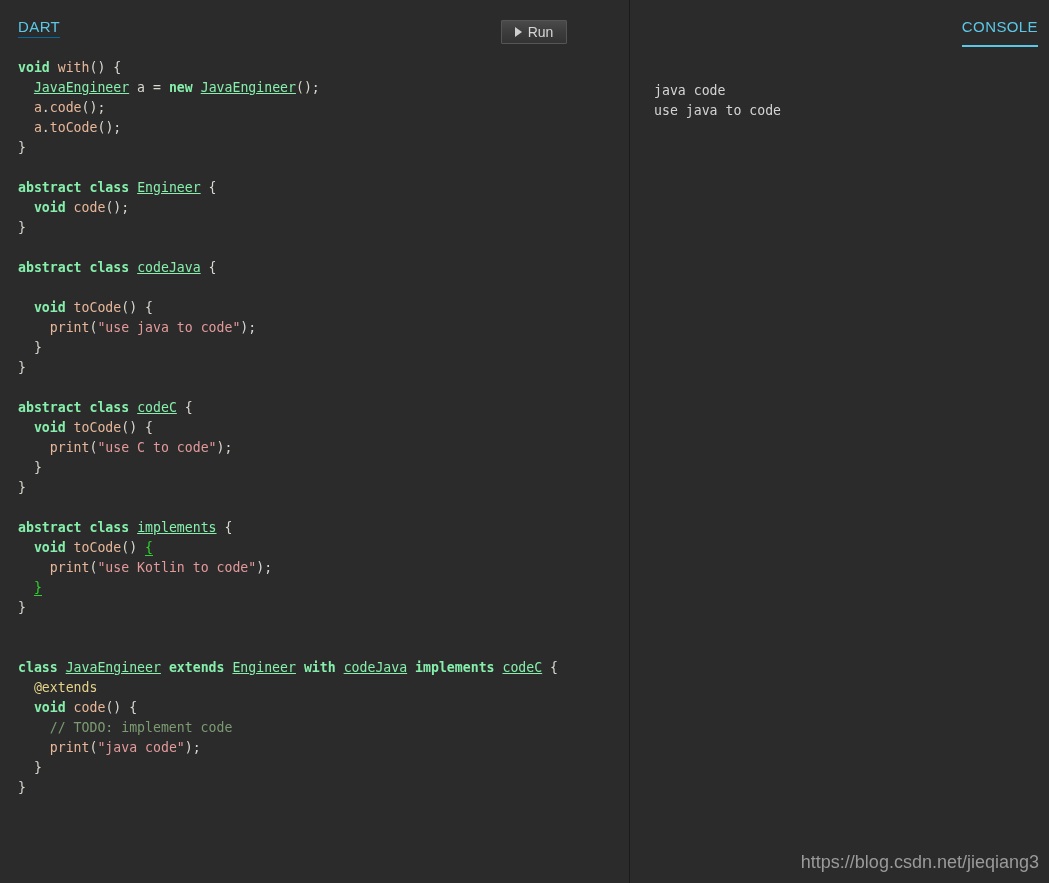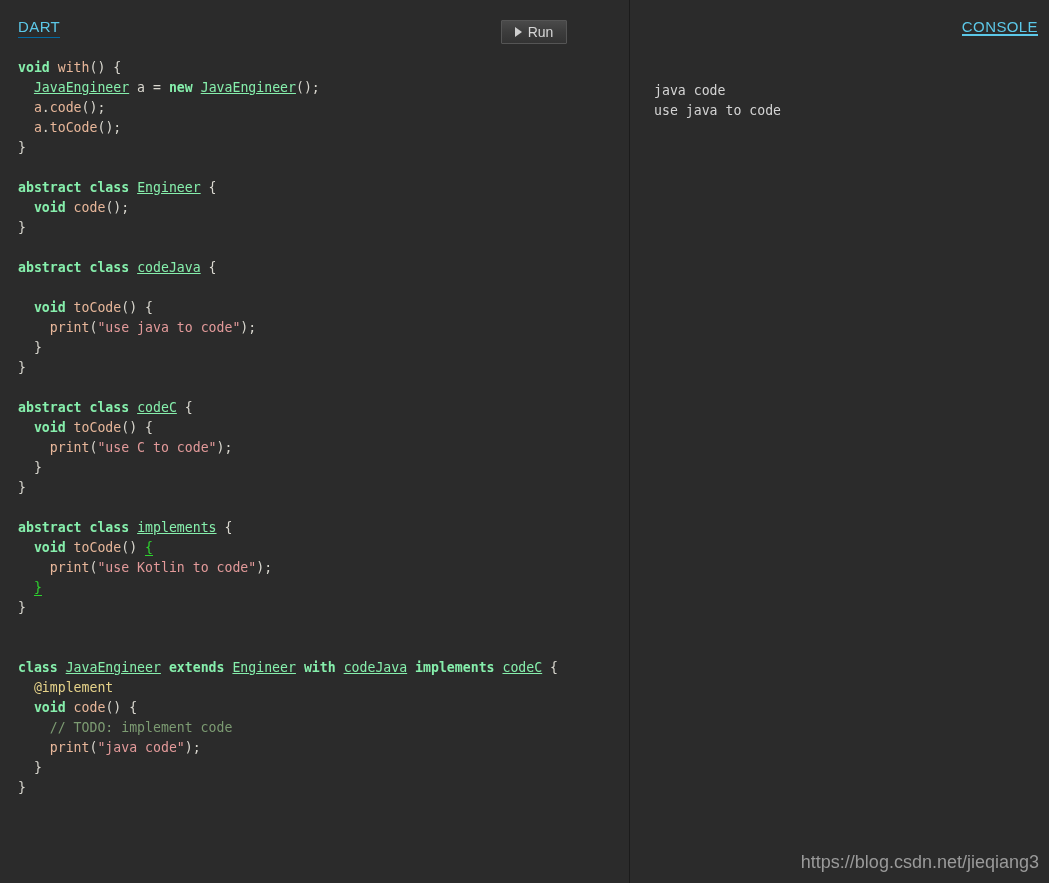--- a/index.html
+++ b/index.html
@@ -147,21 +147,21 @@
 
   .tab-console {
     position: absolute;
     right: 11px;
     top: 19px;
     font-family: "Liberation Sans", sans-serif;
     font-size: 15px;
     letter-spacing: 0.4px;
     color: #5cc8e8;
     border-bottom: 2px solid #5cc8e8;
-    padding-bottom: 0;
+    padding-bottom: 11px;
     line-height: 15px;
     cursor: pointer;
     user-select: none;
   }
 
   .console-output {
     position: absolute;
     left: 24px;
     top: 48px;
     right: 10px;
@@ -227,21 +227,21 @@
 <span class="tk-punc">}</span>
 
 <span class="tk-kw">abstract</span><span class="tk-punc"> </span><span class="tk-kw">class</span><span class="tk-punc"> </span><span class="tk-type">implements</span><span class="tk-punc"> {</span>
 <span class="tk-punc">  </span><span class="tk-kw">void</span><span class="tk-punc"> </span><span class="tk-fn">toCode</span><span class="tk-punc">() </span><span class="tk-match">{</span>
 <span class="tk-punc">    </span><span class="tk-fn">print</span><span class="tk-punc">(</span><span class="tk-str">"use Kotlin to code"</span><span class="tk-punc">);</span>
 <span class="tk-punc">  </span><span class="tk-match">}</span>
 <span class="tk-punc">}</span>
 
 
 <span class="tk-kw">class</span><span class="tk-punc"> </span><span class="tk-type">JavaEngineer</span><span class="tk-punc"> </span><span class="tk-kw">extends</span><span class="tk-punc"> </span><span class="tk-type">Engineer</span><span class="tk-punc"> </span><span class="tk-kw">with</span><span class="tk-punc"> </span><span class="tk-type">codeJava</span><span class="tk-punc"> </span><span class="tk-kw">implements</span><span class="tk-punc"> </span><span class="tk-type">codeC</span><span class="tk-punc"> {</span>
-<span class="tk-punc">  </span><span class="tk-anno">@implement</span>
+<span class="tk-punc">  </span><span class="tk-anno">@extends</span>
 <span class="tk-punc">  </span><span class="tk-kw">void</span><span class="tk-punc"> </span><span class="tk-fn">code</span><span class="tk-punc">() {</span>
 <span class="tk-punc">    </span><span class="tk-cmt">// TODO: implement code</span>
 <span class="tk-punc">    </span><span class="tk-fn">print</span><span class="tk-punc">(</span><span class="tk-str">"java code"</span><span class="tk-punc">);</span>
 <span class="tk-punc">  }</span>
 <span class="tk-punc">}</span></pre>
     </div>
 
   </div>
 
   <div class="pane-divider"></div>

